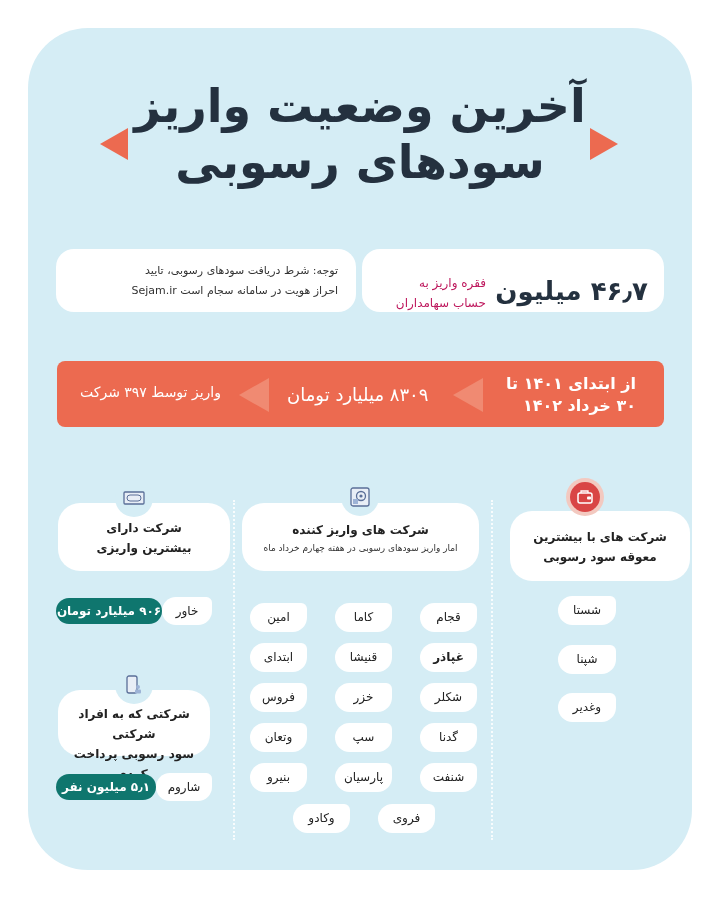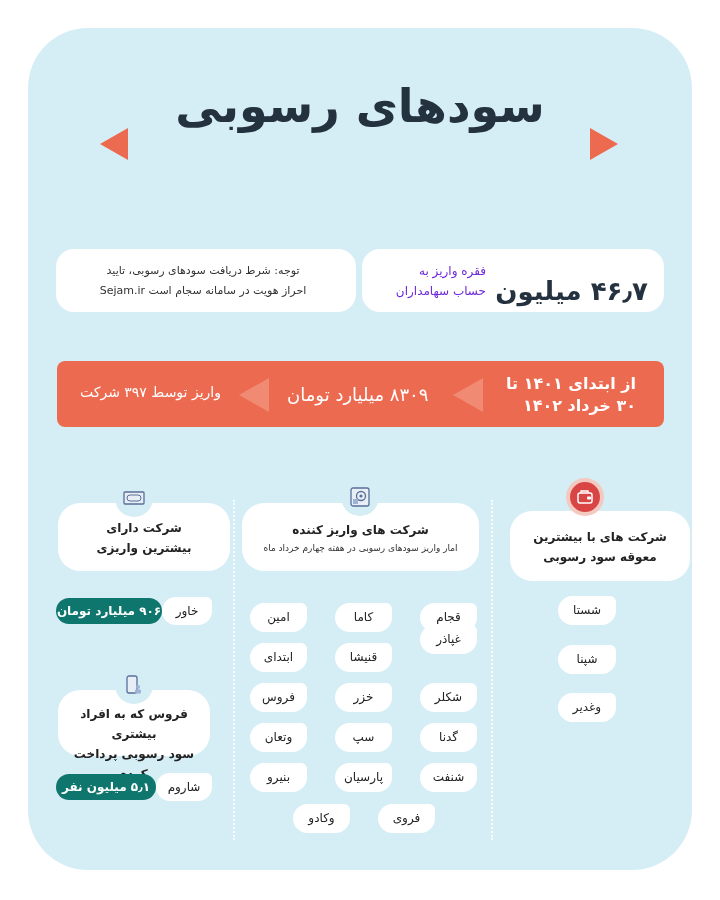--- a/index.html
+++ b/index.html
@@ -17,23 +17,23 @@
              border-top: 16px solid transparent; border-bottom: 16px solid transparent;
              border-left: 28px solid #ec6a50; }
   .arrow-l { position: absolute; left: 100px; top: 128px; width: 0; height: 0;
              border-top: 16px solid transparent; border-bottom: 16px solid transparent;
              border-right: 28px solid #ec6a50; }
 
   
   .panel { position: absolute; background: #ffffff; border-radius: 18px; direction: rtl; }
   .stat { left: 362px; top: 249px; width: 302px; height: 63px; }
   .stat-value { position: absolute; right: 16px; top: 12px; font-size: 26px; font-weight: 700; color: #24313f; margin-top: 15px; }
-  .stat-desc { position: absolute; right: 178px; top: 12px; font-size: 12px; line-height: 20px; color: #6d28d9; }
+  .stat-desc { position: absolute; right: 178px; top: 24px; font-size: 12px; line-height: 20px; color: #be185d; }
   .note { left: 56px; top: 249px; width: 300px; height: 63px; }
-  .note-text { position: absolute; right: 18px; top: 12px; font-size: 11px; line-height: 20px; color: #333; text-align: center; width: 270px; }
+  .note-text { position: absolute; right: 18px; top: 12px; font-size: 11px; line-height: 20px; color: #333; text-align: right; width: 270px; }
 
   
   .bar { position: absolute; left: 57px; top: 361px; width: 607px; height: 66px; background: #ec6a50;
          border-radius: 8px; direction: rtl; color: #ffffff; }
   .bar-period { position: absolute; right: 28px; top: 12px; font-size: 16px; font-weight: 700; line-height: 22px; }
   .bar-amount { position: absolute; left: 230px; top: 23px; font-size: 18px; }
   .bar-companies { position: absolute; left: 23px; top: 23px; font-size: 14px; }
   .bar-arrow { position: absolute; top: 17px; width: 0; height: 0;
                border-top: 17px solid transparent; border-bottom: 17px solid transparent;
                border-right: 30px solid #f08a72; }
@@ -58,20 +58,21 @@
           color: #ffffff; font-size: 12px; line-height: 26px; text-align: center; font-weight: 700; }
 </style>
 </head>
 <body>
 
 <div class="card"></div>
 
 <div class="arrow-l"></div>
 <div class="arrow-r"></div>
 <div class="title">
+  <span class="title-line">آخرین وضعیت واریز</span>
   <span class="title-line">سودهای رسوبی</span>
 </div>
 
 <div class="panel stat">
   <div class="stat-value">۴۶٫۷ میلیون</div>
   <div class="stat-desc">
     <div>فقره واریز به</div>
     <div>حساب سهامداران</div>
   </div>
 </div>
@@ -126,21 +127,21 @@
         <circle cx="12" cy="10" r="1.6" fill="#5a6f98"></circle>
         <rect x="4" y="13" width="5" height="5" fill="#9db3d6"></rect>
       </svg>
   </div>
 </div>
 
 <div class="chip" style="left:420px; top:603px; width:57px;">قجام</div>
 <div class="chip" style="left:335px; top:603px; width:57px;">کاما</div>
 <div class="chip" style="left:250px; top:603px; width:57px;">امین</div>
 
-<div class="chip" style="left:420px; top:625px; width:57px;">غپاذر</div>
+<div class="chip" style="left:420px; top:643px; width:57px;font-weight:bold;">غپاذر</div>
 <div class="chip" style="left:335px; top:643px; width:57px;">قنیشا</div>
 <div class="chip" style="left:250px; top:643px; width:57px;">ابتدای</div>
 
 <div class="chip" style="left:420px; top:683px; width:57px;">شکلر</div>
 <div class="chip" style="left:335px; top:683px; width:57px;">خزر</div>
 <div class="chip" style="left:250px; top:683px; width:57px;">فروس</div>
 
 <div class="chip" style="left:420px; top:723px; width:57px;">گدنا</div>
 <div class="chip" style="left:335px; top:723px; width:57px;">سپ</div>
 <div class="chip" style="left:250px; top:723px; width:57px;">وتعان</div>
@@ -161,21 +162,21 @@
     <svg width="24" height="18" viewBox="0 0 24 18">
         <rect x="2" y="3" width="20" height="12" rx="1" fill="#e8eef6" stroke="#5a6f98" stroke-width="1.3"></rect>
         <rect x="5" y="6" width="14" height="6" rx="3" fill="none" stroke="#5a6f98" stroke-width="1"></rect>
       </svg>
   </div>
 </div>
 <div class="pill" style="left:56px; top:598px; width:106px;">۹۰۶ میلیارد تومان</div>
 <div class="chip" style="left:162px; top:597px; width:50px; height:28px; line-height:28px;">خاور</div>
 
 <div class="head" style="left:58px; top:690px; width:152px; height:66px; padding-top:14px;">
-  <div class="head-title">فروس که به افراد بیشتری</div>
+  <div class="head-title">شرکتی که به افراد شرکتی</div>
   <div class="head-title">سود رسوبی پرداخت کرده</div>
 </div>
 <div class="icon-circle" style="left:115px; top:666px;">
   <div class="icon-inner">
     <svg width="22" height="22" viewBox="0 0 22 22">
         <rect x="4" y="2" width="10" height="17" rx="2" fill="#e8eef6" stroke="#5a6f98" stroke-width="1.3"></rect>
         <circle cx="15" cy="13" r="2" fill="#9db3d6"></circle>
         <rect x="12" y="15.5" width="6" height="4" rx="1" fill="#9db3d6"></rect>
       </svg>
   </div>

